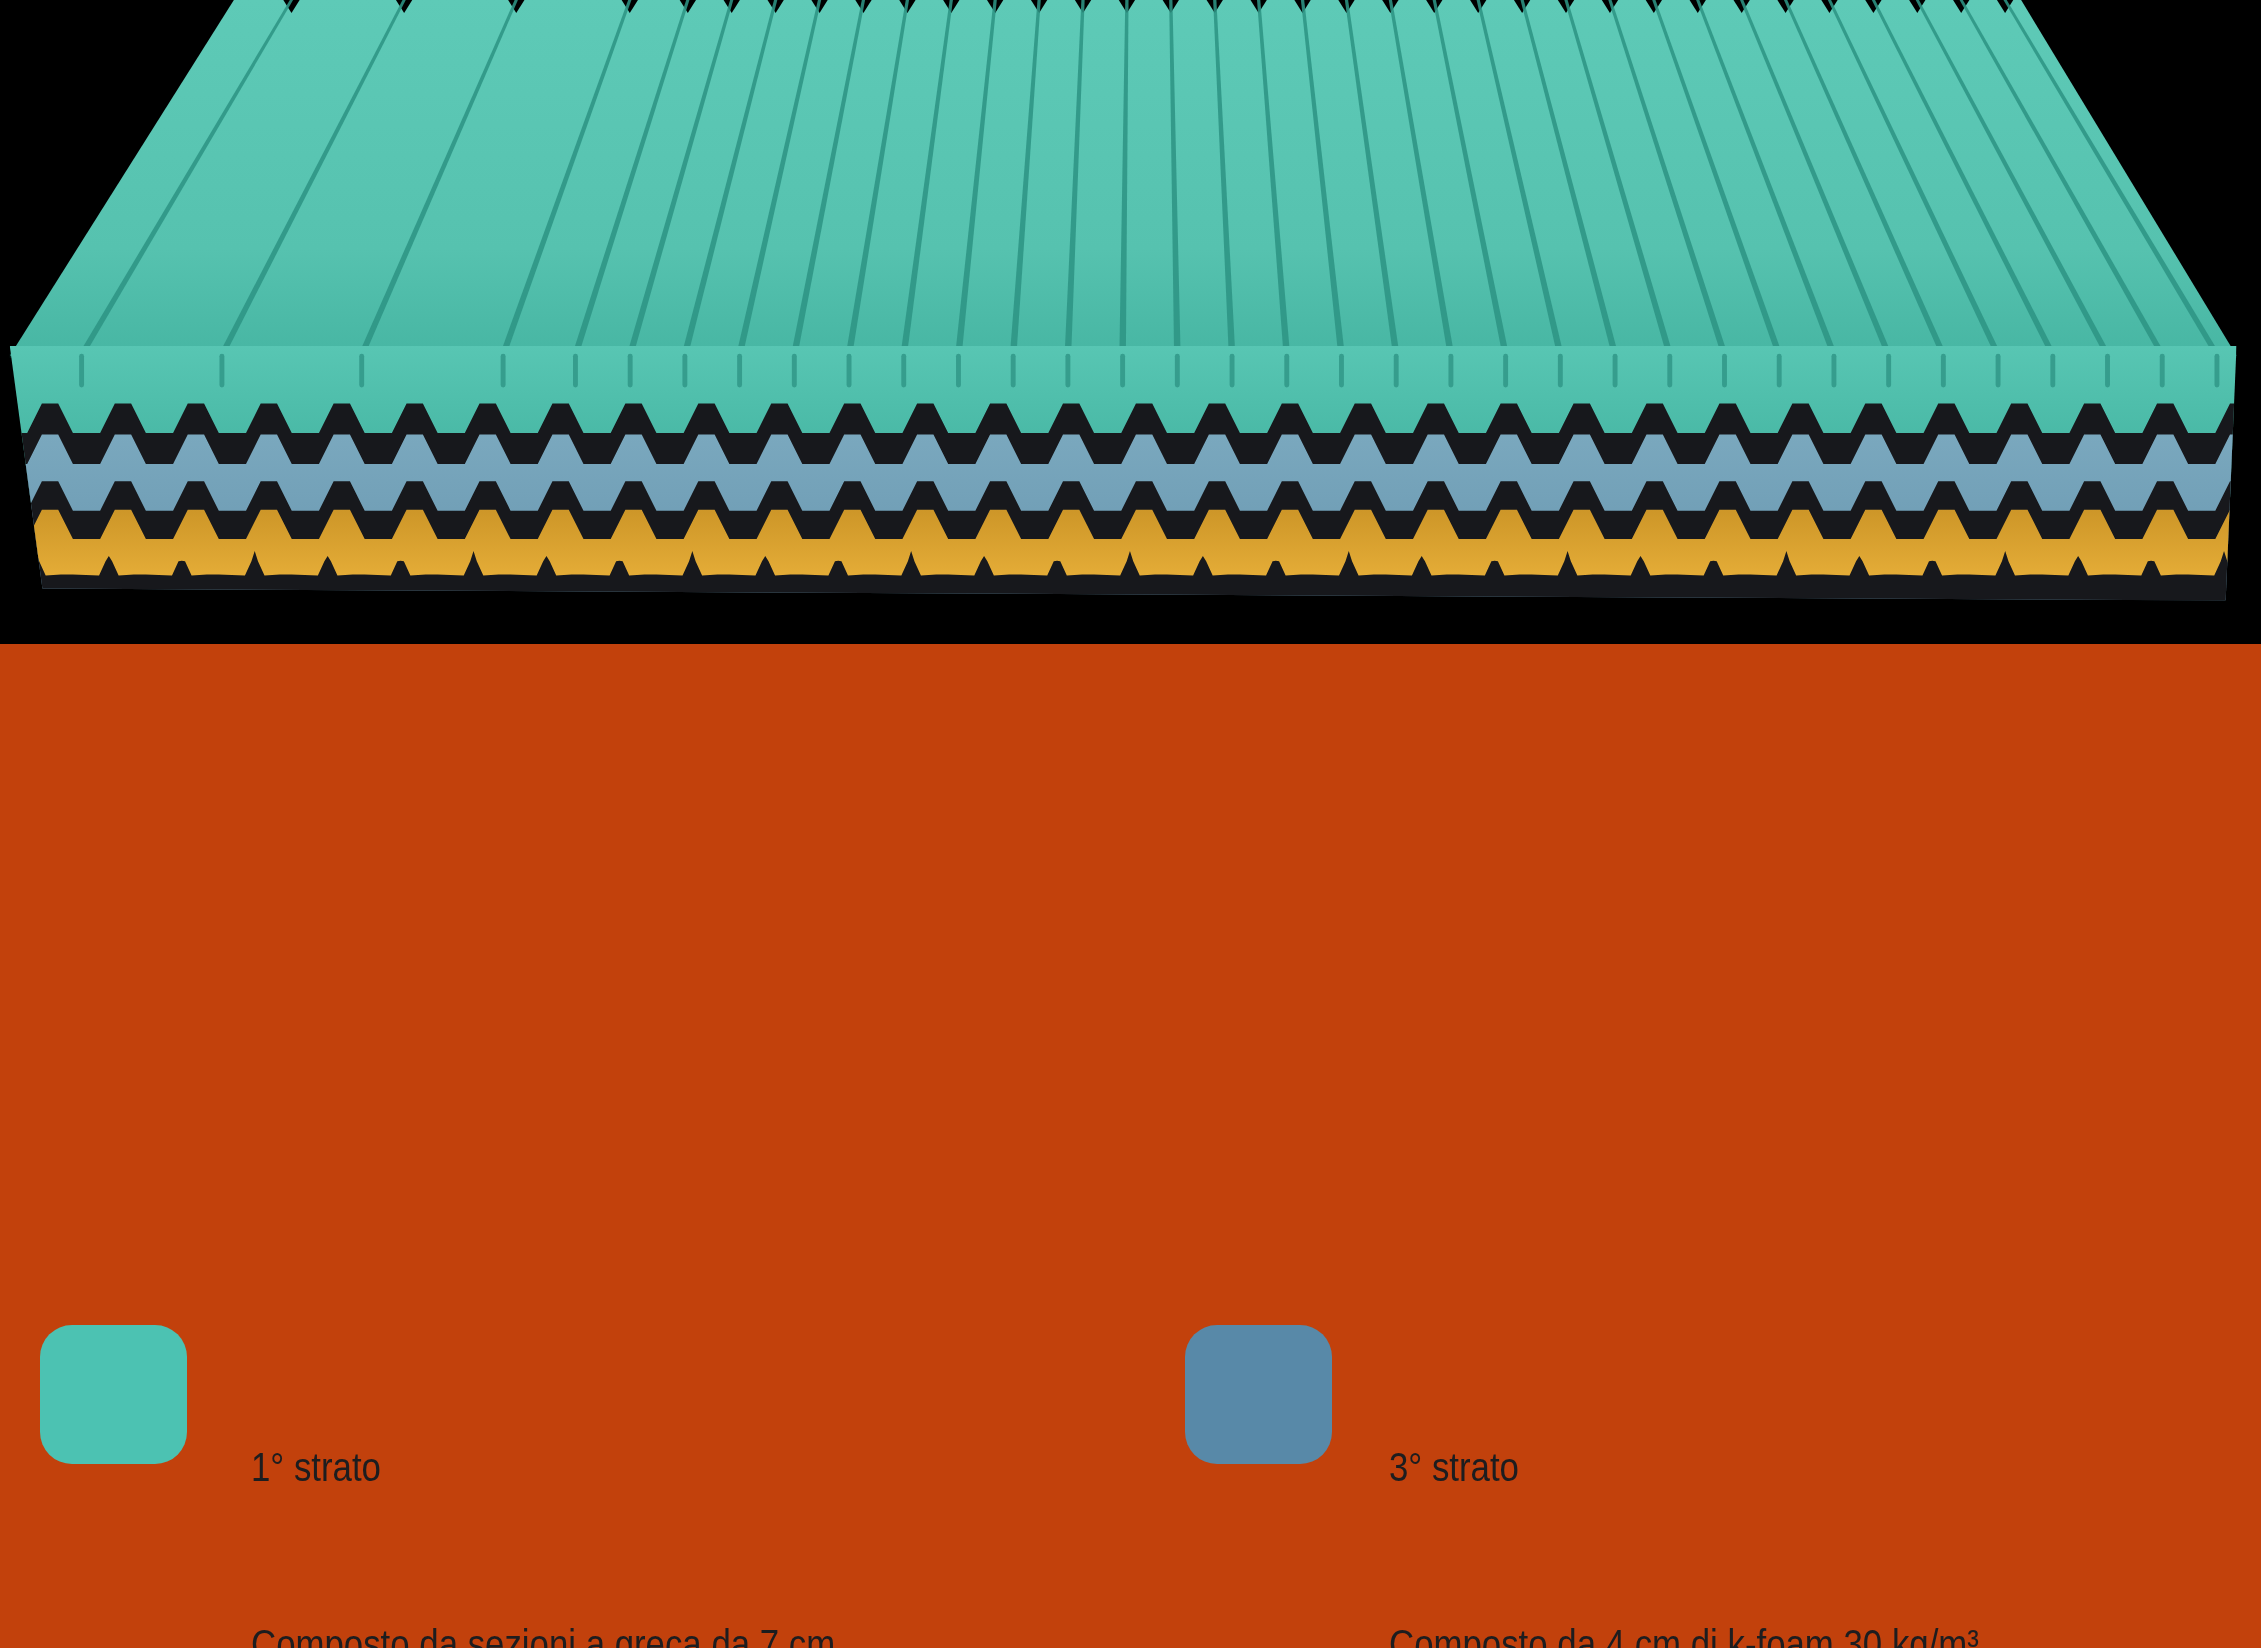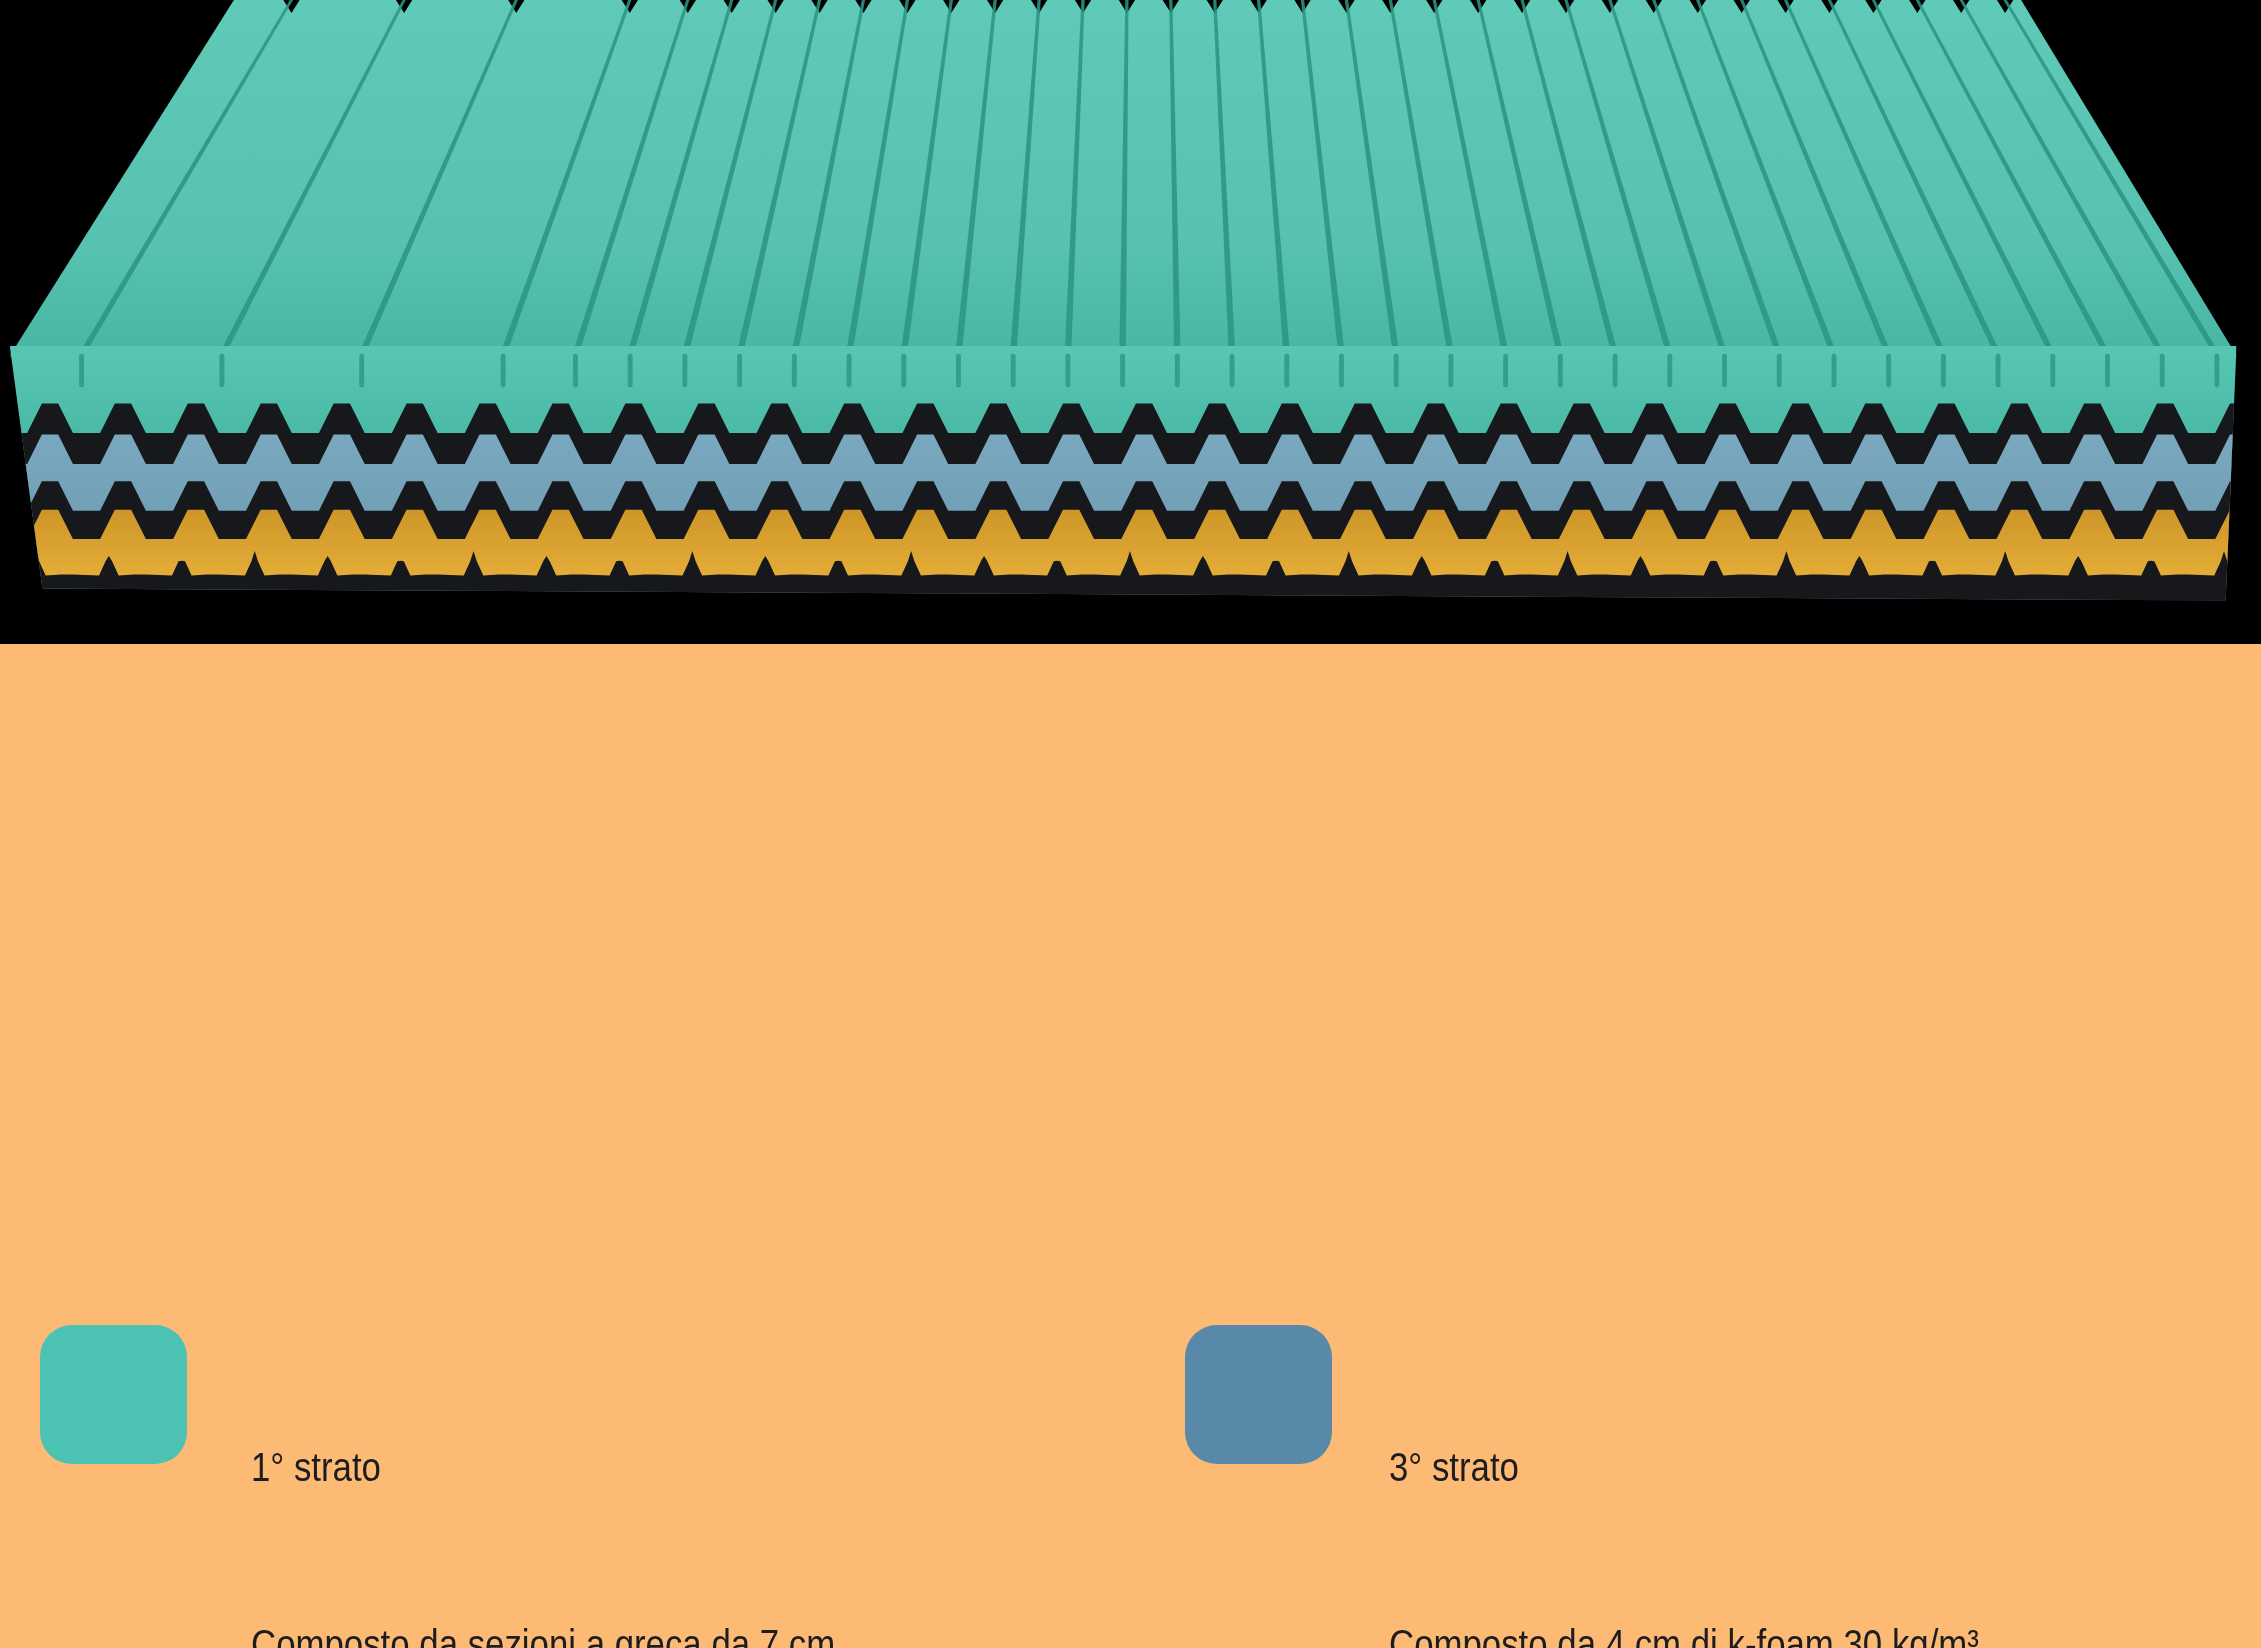--- a/index.html
+++ b/index.html
@@ -9,21 +9,21 @@
     background:#ffffff;
     font-family:"Liberation Sans", sans-serif;
     overflow:hidden;
   }
   .hero {
     position:absolute; left:0; top:0;
     width:2261px; height:644px;
     background:#000;
   }
   .hero svg { position:absolute; left:0; top:0; width:100%; height:100%; }
-  .legend { position:absolute; left:0; top:644px; width:2261px; height:1005px; background:#fdba74; }
+  .legend { position:absolute; left:0; top:644px; width:2261px; height:1005px; background:#c2410c; }
   .swatch {
     position:absolute;
     width:147px; height:139px;
     border-radius:32px;
   }
   .ltext {
     position:absolute;
     width:1006px;
     font-size:40px;
     line-height:59px;

